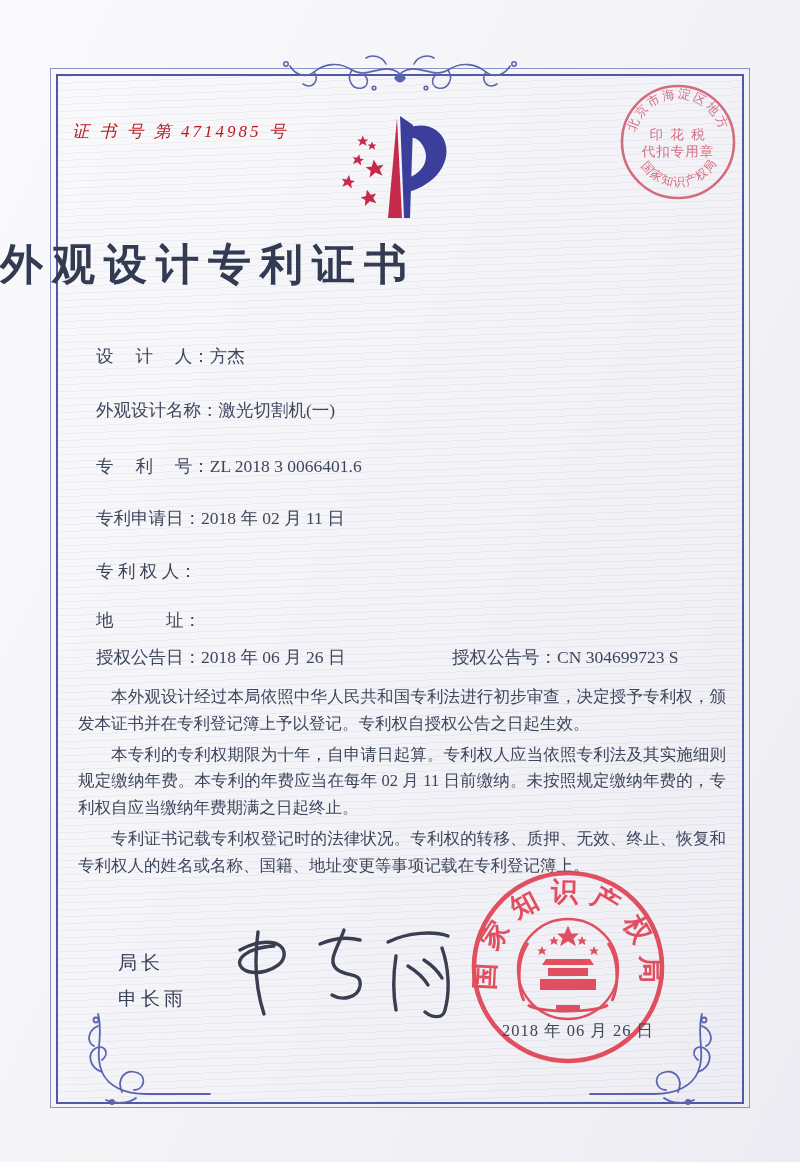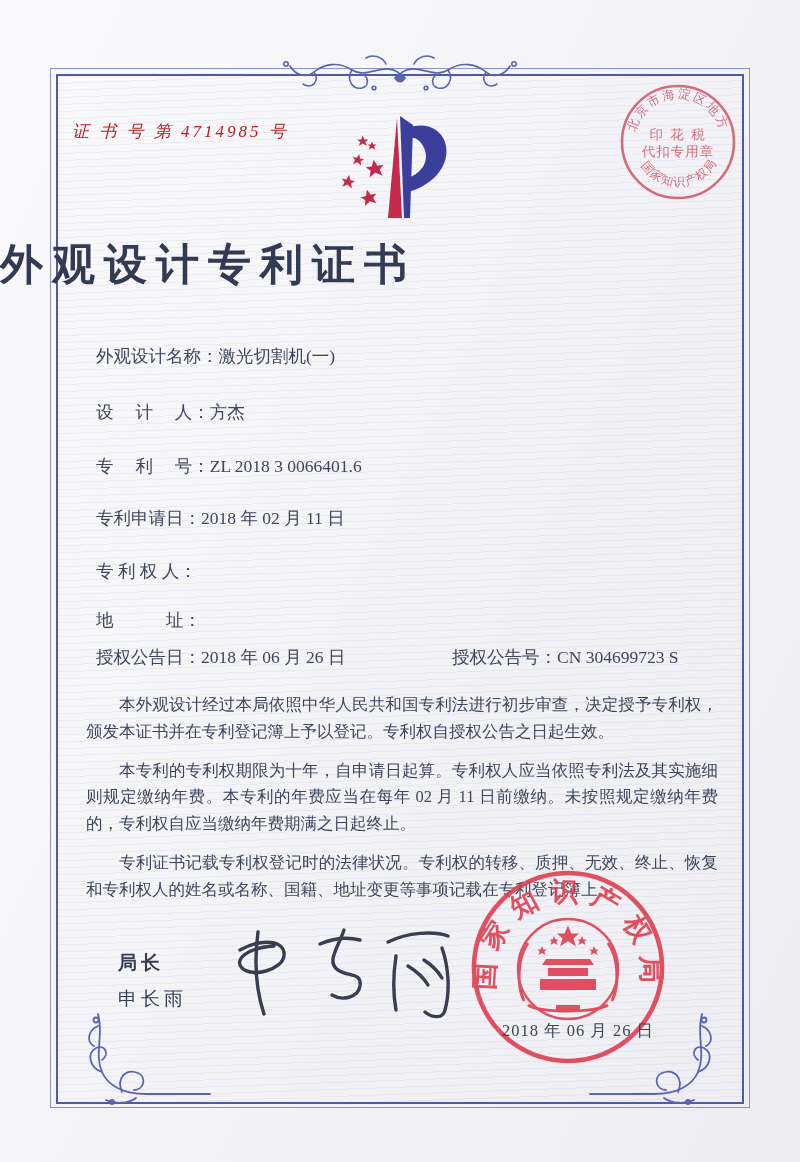--- a/index.html
+++ b/index.html
@@ -41,22 +41,22 @@
   .row-f4{margin-bottom:30px;}
   .row-f5{margin-bottom:26px;}
   .row-addr{margin-bottom:14px;}
   .grant-row{display:flex;}
   .grant-left{width:356px;display:flex;}
   .grant-right{flex:1;display:flex;justify-content:flex-end;}
   .paragraphs{
     position:absolute;left:74px;top:680px;width:656px;
     font-size:16.5px;line-height:26.8px;text-align:justify;color:#3e465c;
   }
-  .paragraphs p{margin:12px;text-indent:2em;}
-  .sig-title{position:absolute;left:118px;top:950px;font-size:19px;letter-spacing:4px;color:#353d52;font-weight:bold;}
+  .paragraphs p{margin:4px;text-indent:2em;}
+  .sig-title{position:absolute;left:118px;top:950px;font-size:19px;letter-spacing:4px;color:#353d52;}
   .sig-name{position:absolute;left:118px;top:986px;font-size:19px;letter-spacing:4px;color:#353d52;}
   .sig-hand{position:absolute;left:212px;top:918px;width:240px;height:105px;}
   .tax-stamp{position:absolute;left:608px;top:72px;width:140px;height:140px;opacity:.82;}
   .office-seal{position:absolute;left:466px;top:865px;width:204px;height:204px;opacity:.88;}
   .seal-date{
     position:absolute;left:488px;top:1020px;width:180px;text-align:center;
     font-size:16.5px;color:#3d4455;letter-spacing:1px;z-index:5;
   }
   .footer{
     position:absolute;left:0;top:1068px;width:800px;text-align:center;
@@ -134,27 +134,27 @@
     </g>
     <g fill="#3b3f9b">
       <polygon points="68,106 64,4 77,13 74,106"></polygon>
       <path d="M72,16 C104,4 124,38 100,64 C91,73 80,78 72,80 L72,66 C86,61 95,48 87,34 C83,27 77,24 72,27 Z"></path>
     </g>
   </svg>
 
   <div class="title">外观设计专利证书</div>
 
   <div class="fields">
+    <div class="field-row row-f2">
+      <span class="field-label">设　 计 　人：</span>
+      <span class="field-value">方杰</span>
+    </div>
     <div class="field-row row-f1">
       <span class="field-label">外观设计名称：</span>
       <span class="field-value">激光切割机(一)</span>
-    </div>
-    <div class="field-row row-f2">
-      <span class="field-label">设　 计 　人：</span>
-      <span class="field-value">方杰</span>
     </div>
     <div class="field-row row-f3">
       <span class="field-label">专　 利 　号：</span>
       <span class="field-value">ZL 2018 3 0066401.6</span>
     </div>
     <div class="field-row row-f4">
       <span class="field-label">专利申请日：</span>
       <span class="field-value">2018 年 02 月 11 日</span>
     </div>
     <div class="field-row row-f5">

